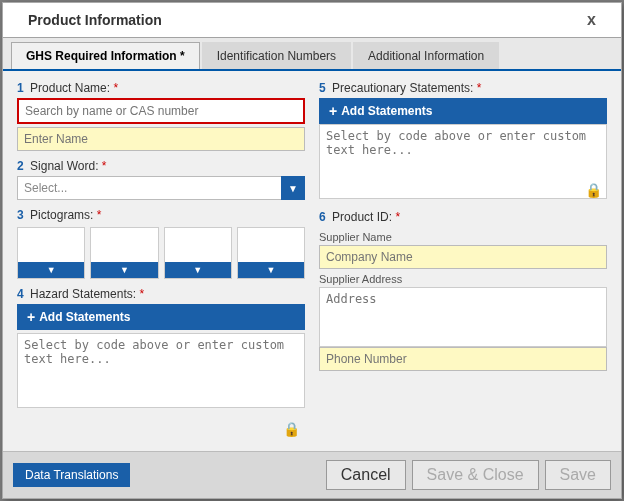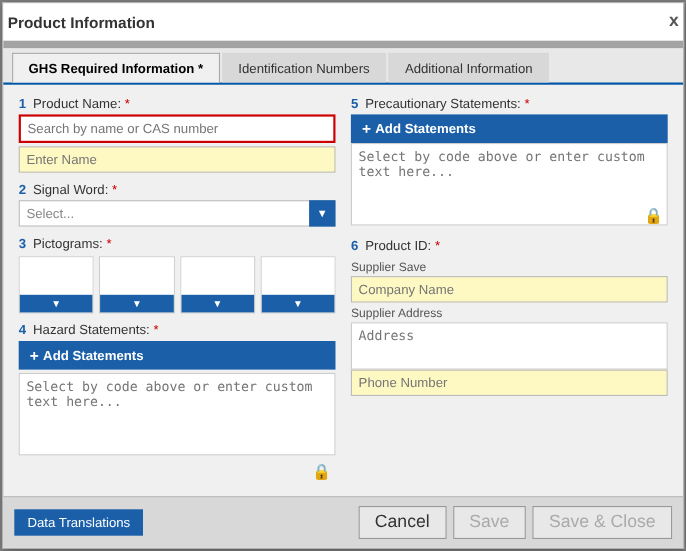--- a/index.html
+++ b/index.html
@@ -18,22 +18,22 @@
       background: #f0f0f0;
       border: 1px solid #aaa;
       width: 620px;
       height: 497px;
       display: flex;
       flex-direction: column;
       box-shadow: 2px 2px 8px rgba(0,0,0,0.4);
     }
     .dialog-titlebar {
       background: #ffffff;
-      border-bottom: 7px solid #a3a3a3;
-      padding: 8px 4px;
+      border-bottom: 1px solid #a3a3a3;
+      padding: 8px 25px;
       display: flex;
       justify-content: space-between;
       align-items: center;
     }
     .dialog-title {
       font-size: 14px;
       font-weight: bold;
       color: #333;
     }
     .dialog-close {
@@ -389,31 +389,31 @@
           <span class="lock-icon">🔒</span>
         </div>
       </div>
 
       <div class="section-block" style="flex:1;">
         <div class="section-label">
           <span class="num">6</span>
           <span>Product ID:</span>
           <span class="required">*</span>
         </div>
-        <div class="supplier-label">Supplier Save</div>
+        <div class="supplier-label">Supplier Name</div>
         <input class="text-input" type="text" placeholder="Company Name" style="">
         <div class="supplier-label">Supplier Address</div>
-        <textarea class="text-area" style="height: 43px;" placeholder="Address"></textarea>
+        <textarea class="text-area" style="height: 60px;" placeholder="Address"></textarea>
         <input class="text-input" type="text" placeholder="Phone Number" style="">
       </div>
 
     </div>
   </div>
 
   <div class="dialog-footer">
     <button class="footer-left-btn">Data Translations</button>
     <div class="footer-right">
       <button class="footer-btn">Cancel</button>
+      <button class="footer-btn disabled">Save &amp; Close</button>
       <button class="footer-btn disabled">Save</button>
-      <button class="footer-btn disabled">Save &amp; Close</button>
     </div>
   </div>
 </div>
 
 </body></html>

